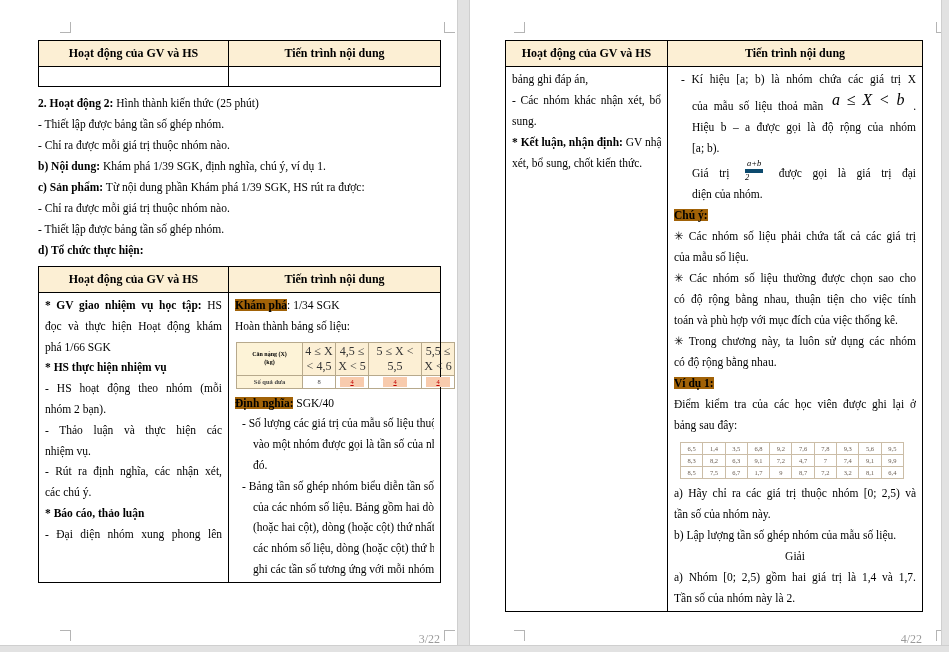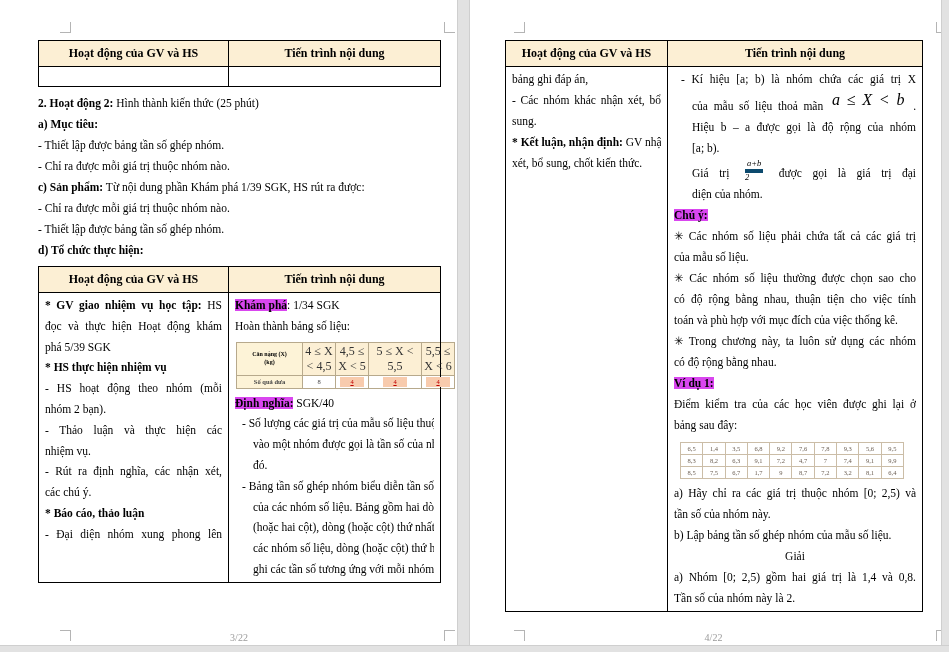--- a/index.html
+++ b/index.html
@@ -26,40 +26,40 @@
   .ln{white-space:nowrap;overflow:hidden;line-height:21px;font-size:11.5px;}
   .intro .ln{line-height:21px;}
   .page-left .cell .ln{line-height:20.8px;}
   .page-right .cell .ln{line-height:21px;}
   .ln.j{text-align:justify;text-align-last:justify;}
   .ln.ctr{text-align:center;text-align-last:center;}
   .ln.h1{padding-left:18px;text-indent:-11px;}
   .ln.h2{padding-left:18px;}
   .ln.tall{padding-top:4px;}
   .b{font-weight:bold;}
-  .h{background:#d946ef;}
+  .h{background:#a16207;}
   .fx{font-style:italic;font-size:16px;position:relative;top:-5px;padding:0 3px;}
   .frac{display:inline-block;text-align:center;font-style:italic;font-size:8.5px;line-height:1.15;vertical-align:-3px;margin:0 5px;}
   .frac .num{display:block;border-bottom:4px solid #0c4a6e;padding:0 2px;}
   .frac .den{display:block;}
 
   .intro{margin:6px 0 5px 0;}
 
   table.freq{border-collapse:collapse;table-layout:fixed;width:198px;margin:5px 0 4px 1px;font-size:6.5px;}
   table.freq th,table.freq td{border:1px solid #b7a98c;text-align:center;vertical-align:middle;padding:1px 0;box-sizing:border-box;}
   table.freq th.cream,table.freq td.cream{background:#fdf3d7;font-weight:bold;}
   table.freq th{font-weight:normal;color:#333;}
   table.freq .hdr2{font-size:6px;font-weight:bold;line-height:1.3;color:#000;}
   table.freq td{height:13px;color:#444;}
   .chip{display:inline-block;background:#f8cbad;color:#c00000;text-decoration:underline;min-width:24px;line-height:10px;}
 
   table.scores{border-collapse:collapse;table-layout:fixed;width:224px;margin:6px 0 4px 6px;font-size:6.5px;color:#6d6055;}
   table.scores td{border:1px solid #cbbda7;height:12px;text-align:center;vertical-align:middle;padding:0;}
 
-  .pagenum{position:absolute;top:632px;font-size:10px;color:#9a9a9a;text-align:center;}
+  .pagenum{position:absolute;top:632px;font-size:12px;color:#9a9a9a;text-align:right;}
   .pagenum-l{left:38px;width:402px;}
   .pagenum-r{left:35px;width:417px;}
 
   .cm{position:absolute;width:11px;height:11px;box-sizing:border-box;}
   .cm.tl{border-right:1px solid #b4b4b4;border-bottom:1px solid #b4b4b4;}
   .cm.tr{border-left:1px solid #b4b4b4;border-bottom:1px solid #b4b4b4;}
   .cm.bl{border-right:1px solid #b4b4b4;border-top:1px solid #b4b4b4;}
   .cm.br{border-left:1px solid #b4b4b4;border-top:1px solid #b4b4b4;}
 </style>
 </head>
@@ -86,23 +86,23 @@
         </tr>
         <tr>
           <td class="empty"></td>
           <td class="empty"></td>
         </tr>
       </tbody>
         </table>
 
       <div class="intro">
           <div class="ln"><span class="b">2. Hoạt động 2:</span><span> Hình thành kiến thức (25 phút)</span></div>
-          <div class="ln"><span class="b">a) Mục tiêu:</span></div>
           <div class="ln"><span>- Thiết lập được bảng tần số ghép nhóm.</span></div>
           <div class="ln"><span>- Chỉ ra được mỗi giá trị thuộc nhóm nào.</span></div>
+          <div class="ln"><span class="b">b) Nội dung:</span><span> Khám phá 1/39 SGK, định nghĩa, chú ý, ví dụ 1.</span></div>
           <div class="ln"><span class="b">c) Sản phẩm:</span><span> Từ nội dung phần Khám phá 1/39 SGK, HS rút ra được:</span></div>
           <div class="ln"><span>- Chỉ ra được mỗi giá trị thuộc nhóm nào.</span></div>
           <div class="ln"><span>- Thiết lập được bảng tần số ghép nhóm.</span></div>
           <div class="ln"><span class="b">d) Tổ chức thực hiện:</span></div>
         </div>
 
       <table class="main">
         <colgroup>
             <col style="width:190px">
             <col style="width:212px">
@@ -110,21 +110,21 @@
         <tbody>
             <tr>
           <th>Hoạt động của GV và HS</th>
           <th>Tiến trình nội dung</th>
         </tr>
         <tr>
           <td class="cell">
             <div>
                   <div class="ln j"><span class="b">* GV giao nhiệm vụ học tập:</span><span> HS</span></div>
                   <div class="ln j"><span>đọc và thực hiện Hoạt động khám</span></div>
-                  <div class="ln"><span>phá 5/39 SGK</span></div>
+                  <div class="ln"><span>phá 1/66 SGK</span></div>
                   <div class="ln"><span class="b">* HS thực hiện nhiệm vụ</span></div>
                   <div class="ln j"><span>- HS hoạt động theo nhóm (mỗi</span></div>
                   <div class="ln"><span>nhóm 2 bạn).</span></div>
                   <div class="ln j"><span>- Thảo luận và thực hiện các</span></div>
                   <div class="ln"><span>nhiệm vụ.</span></div>
                   <div class="ln j"><span>- Rút ra định nghĩa, các nhận xét,</span></div>
                   <div class="ln"><span>các chú ý.</span></div>
                   <div class="ln"><span class="b">* Báo cáo, thảo luận</span></div>
                   <div class="ln j"><span>- Đại diện nhóm xung phong lên</span></div>
                 </div>
@@ -260,23 +260,23 @@
                       <td>7,2</td>
                       <td>3,2</td>
                       <td>8,1</td>
                       <td>6,4</td>
                     </tr>
                   </tbody>
             </table>
             <div>
                   <div class="ln j"><span>a) Hãy chỉ ra các giá trị thuộc nhóm [0; 2,5) và</span></div>
                   <div class="ln"><span>tần số của nhóm này.</span></div>
-                  <div class="ln"><span>b) Lập bảng tần số ghép nhóm của mẫu số liệu.</span></div>
+                  <div class="ln"><span>b) Lập lượng tần số ghép nhóm của mẫu số liệu.</span></div>
                   <div class="ln ctr"><span>Giải</span></div>
-                  <div class="ln j"><span>a) Nhóm [0; 2,5) gồm hai giá trị là 1,4 và 0,8.</span></div>
+                  <div class="ln j"><span>a) Nhóm [0; 2,5) gồm hai giá trị là 1,4 và 1,7.</span></div>
                   <div class="ln"><span>Tần số của nhóm này là 2.</span></div>
                 </div>
           </td>
         </tr>
       </tbody>
         </table>
     </div>
 
     <div class="pagenum pagenum-r">4/22</div>
   </div>

